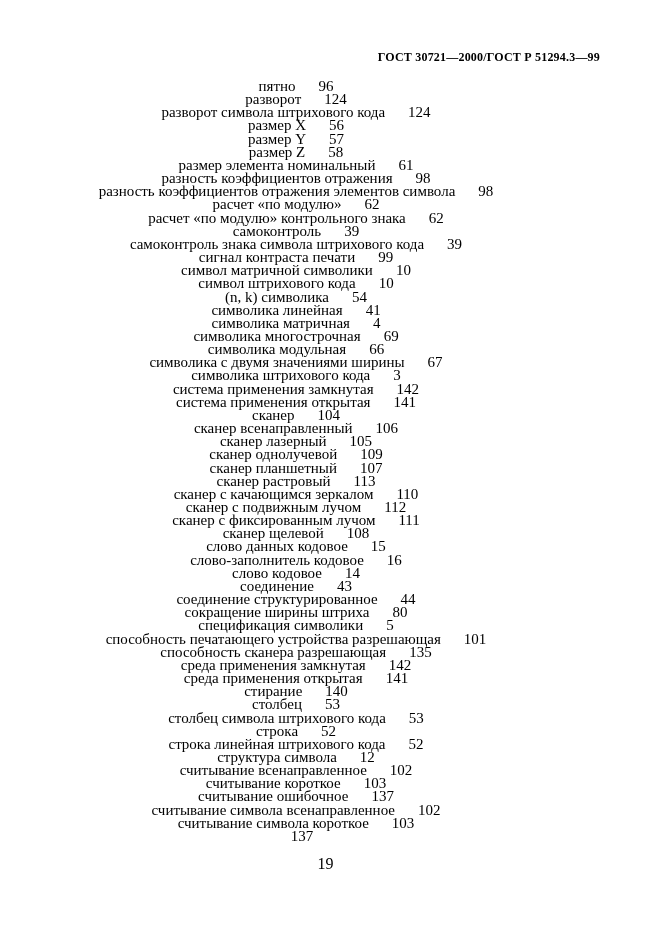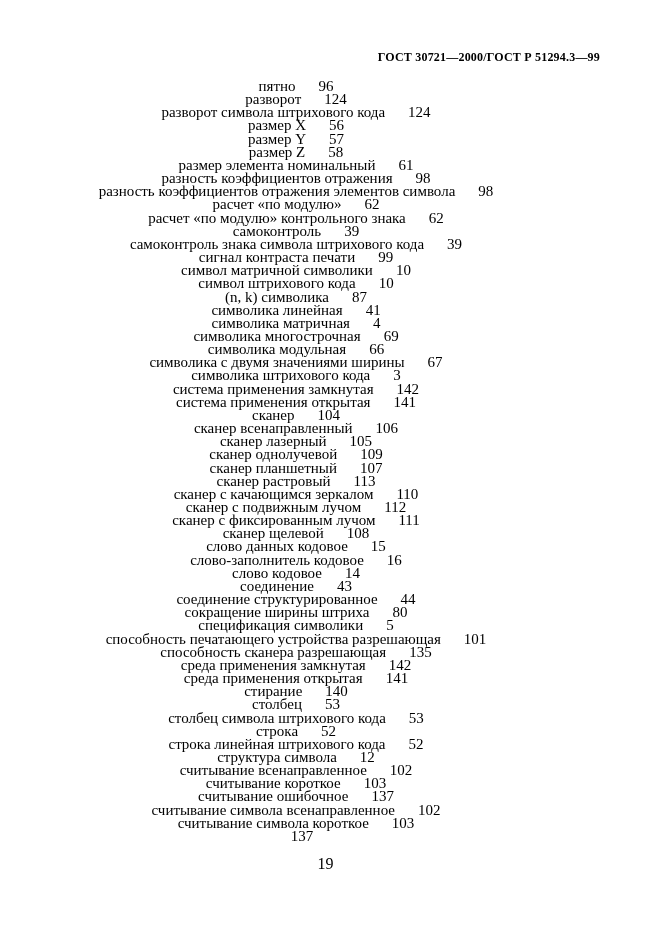--- a/index.html
+++ b/index.html
@@ -130,21 +130,21 @@
       <div class="index-row">
         <span class="term">символ матричной символики</span>
         <span class="pagenum">10</span>
       </div>
       <div class="index-row">
         <span class="term">символ штрихового кода</span>
         <span class="pagenum">10</span>
       </div>
       <div class="index-row">
         <span class="term">(n, k) символика</span>
-        <span class="pagenum">87</span>
+        <span class="pagenum">54</span>
       </div>
       <div class="index-row">
         <span class="term">символика линейная</span>
         <span class="pagenum">41</span>
       </div>
       <div class="index-row">
         <span class="term">символика матричная</span>
         <span class="pagenum">4</span>
       </div>
       <div class="index-row">

